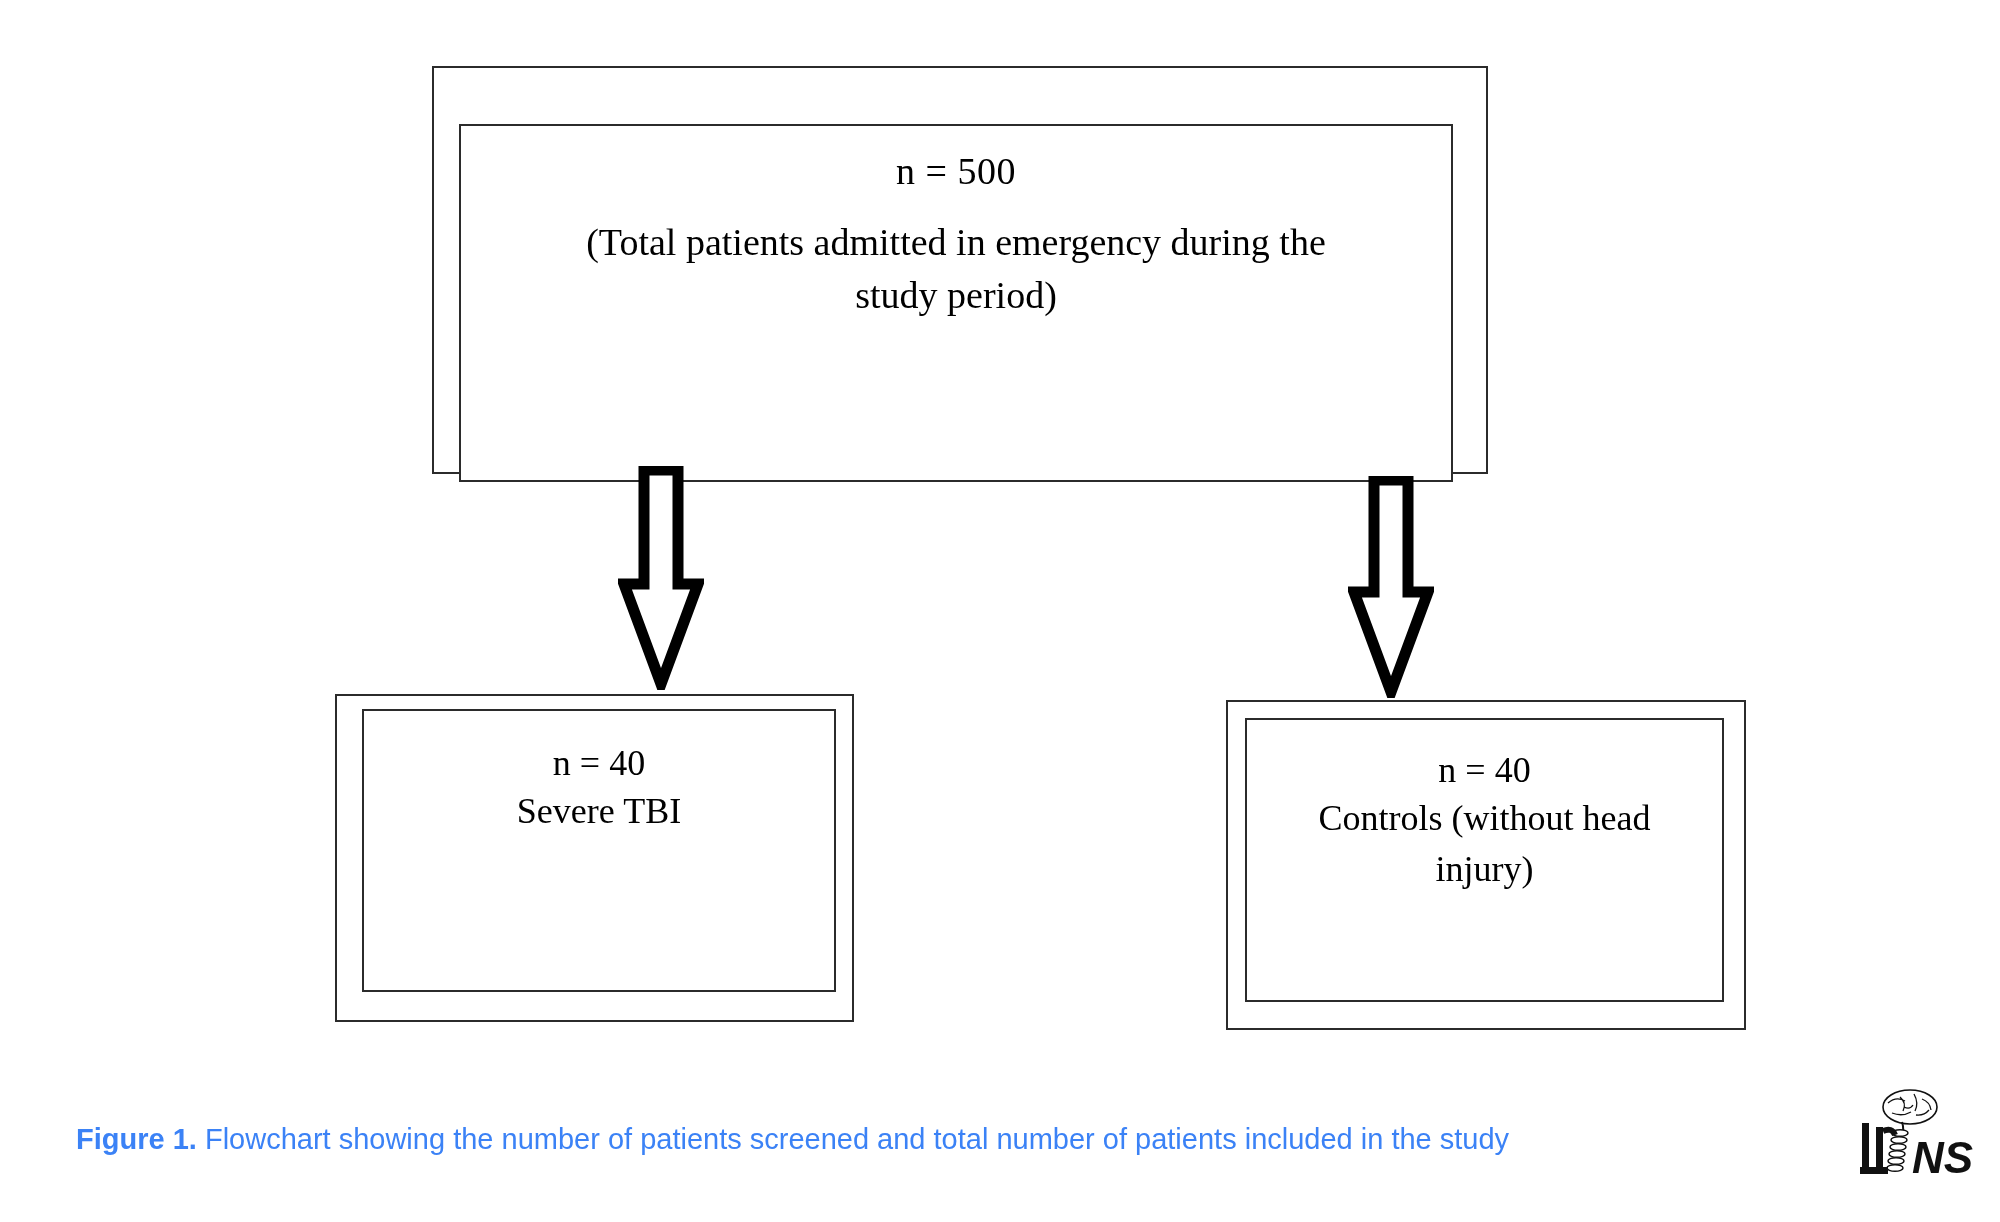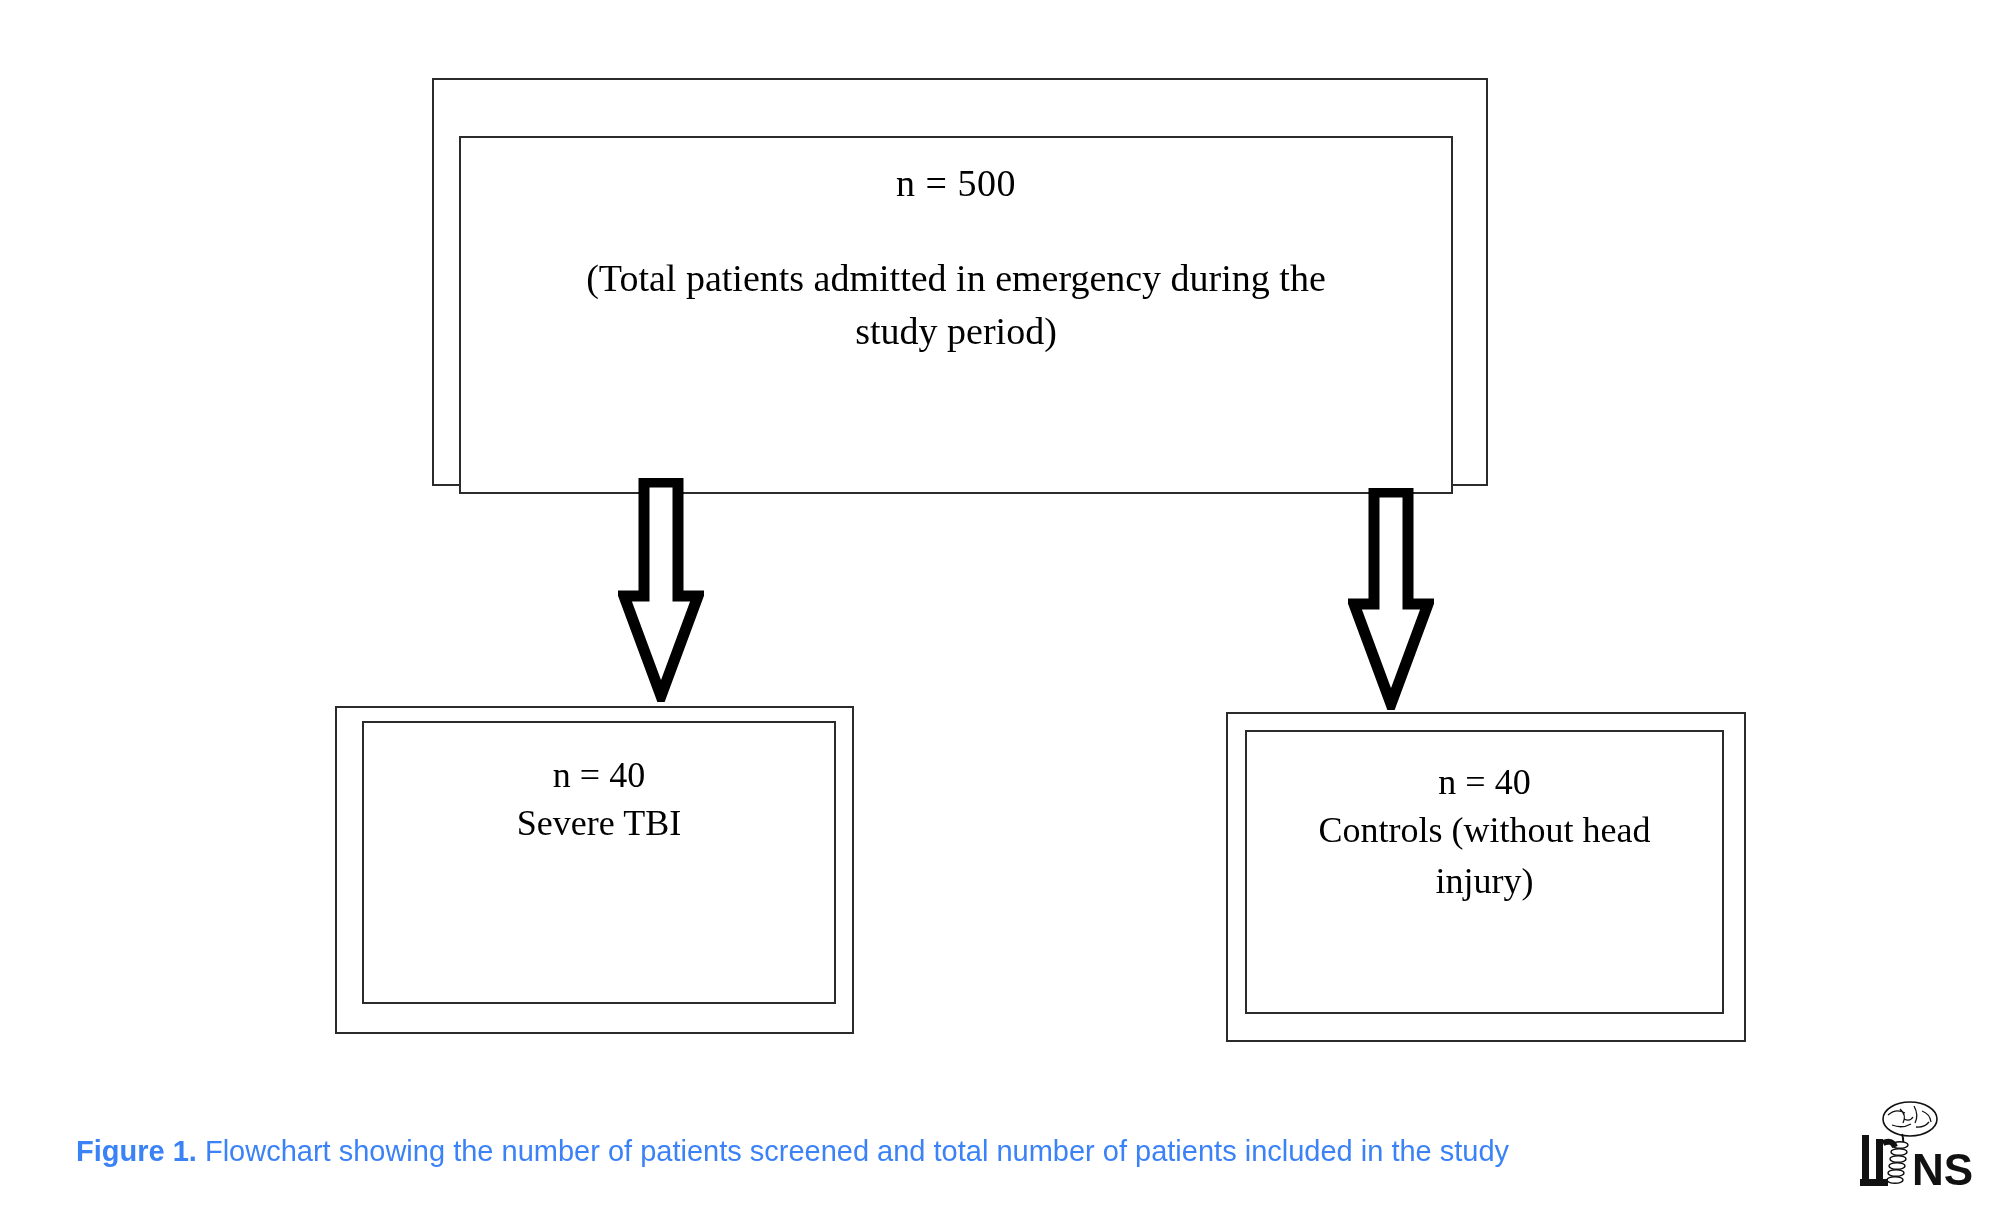--- a/index.html
+++ b/index.html
@@ -12,21 +12,21 @@
     height: 1222px;
     position: relative;
     overflow: hidden;
     font-family: "Liberation Serif", serif;
     color: #000000;
   }
 
   #figure-canvas {
     position: absolute;
     left: 0;
-    top: 12px;
+    top: 0;
     width: 2000px;
     height: 1014px;
   }
 
   
   .node-outer {
     position: absolute;
     box-sizing: border-box;
     border: 2px solid #2b2b2b;
     background: #ffffff;
@@ -60,21 +60,21 @@
   }
   #top-node-inner .count-line {
     font-size: 38px;
     line-height: 1.25;
     letter-spacing: .5px;
   }
   #top-node-inner .desc-line {
     font-size: 38px;
     line-height: 1.42;
     text-align: center;
-    margin-top: 44px;
+    margin-top: 20px;
     width: 760px;
   }
 
   
   #left-node-outer {
     left: 335px;
     top: 694px;
     width: 519px;
     height: 328px;
     z-index: 1;
@@ -155,20 +155,21 @@
     font-weight: bold;
   }
 
   
   #journal-logo {
     position: absolute;
     left: 1856px;
     top: 1083px;
     width: 120px;
     height: 96px;
+    font-style: italic;
   }
   #journal-logo svg {
     display: block;
     width: 100%;
     height: 100%;
   }
 </style>
 </head>
 <body>
 

